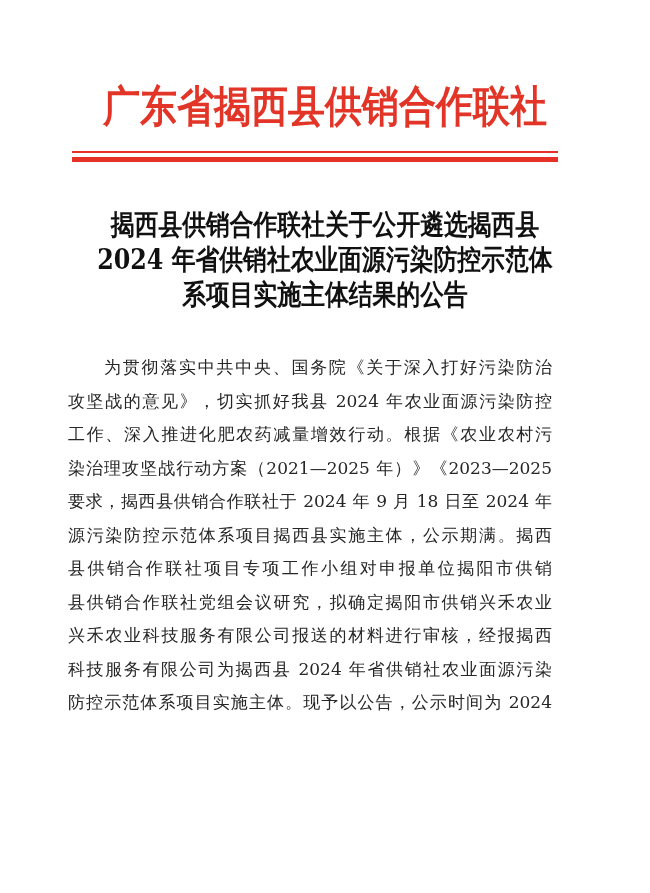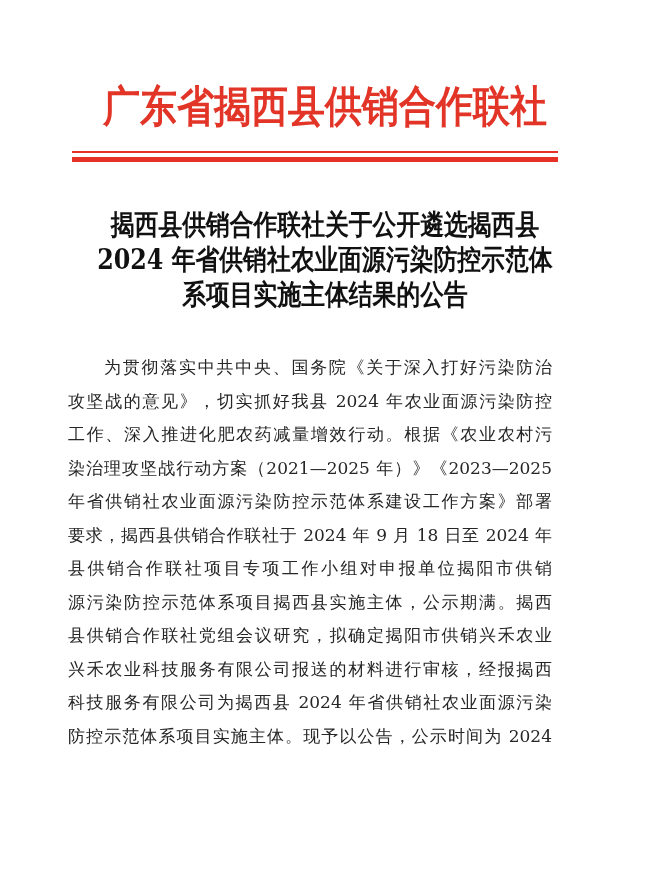--- a/index.html
+++ b/index.html
@@ -97,23 +97,22 @@
     <div class="t-line">
       <span class="t-text">系项目实施主体结果的公告</span>
     </div>
   </div>
 
   <div class="body-text">
     <div class="b-line indent">为贯彻落实中共中央、国务院《关于深入打好污染防治</div>
     <div class="b-line">攻坚战的意见》，切实抓好我县 2024 年农业面源污染防控</div>
     <div class="b-line">工作、深入推进化肥农药减量增效行动。根据《农业农村污</div>
     <div class="b-line">染治理攻坚战行动方案（2021—2025 年）》《2023—2025</div>
-    <div class="b-line">年省供销社农业面源污染防控示范体系建设工作方案》部署</div>
     <div class="b-line">要求，揭西县供销合作联社于 2024 年 9 月 18 日至 2024 年 9</div>
+    <div class="b-line">源污染防控示范体系项目揭西县实施主体，公示期满。揭西</div>
     <div class="b-line">县供销合作联社项目专项工作小组对申报单位揭阳市供销</div>
-    <div class="b-line">源污染防控示范体系项目揭西县实施主体，公示期满。揭西</div>
     <div class="b-line">县供销合作联社党组会议研究，拟确定揭阳市供销兴禾农业</div>
     <div class="b-line">兴禾农业科技服务有限公司报送的材料进行审核，经报揭西</div>
     <div class="b-line">科技服务有限公司为揭西县 2024 年省供销社农业面源污染</div>
     <div class="b-line">防控示范体系项目实施主体。现予以公告，公示时间为 2024</div>
   </div>
 
 </div>
 
 </body></html>

